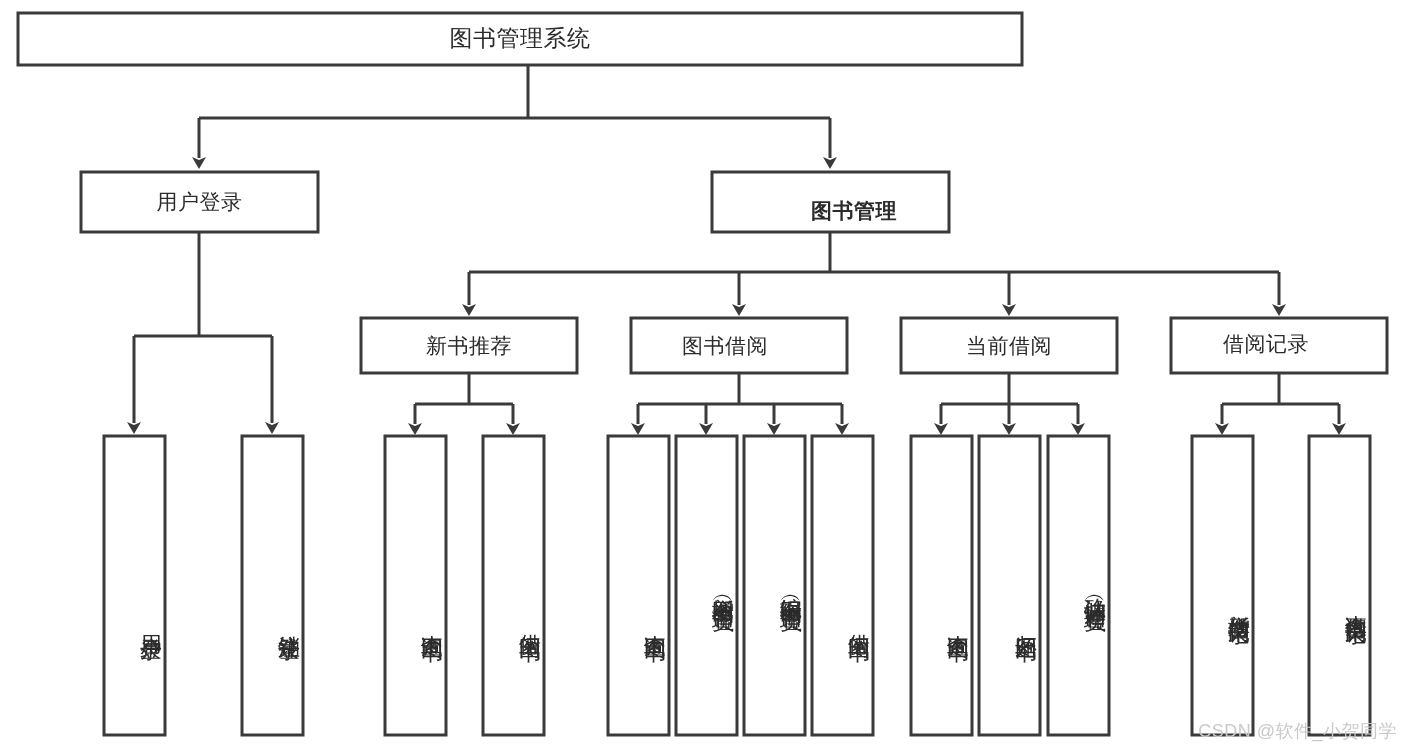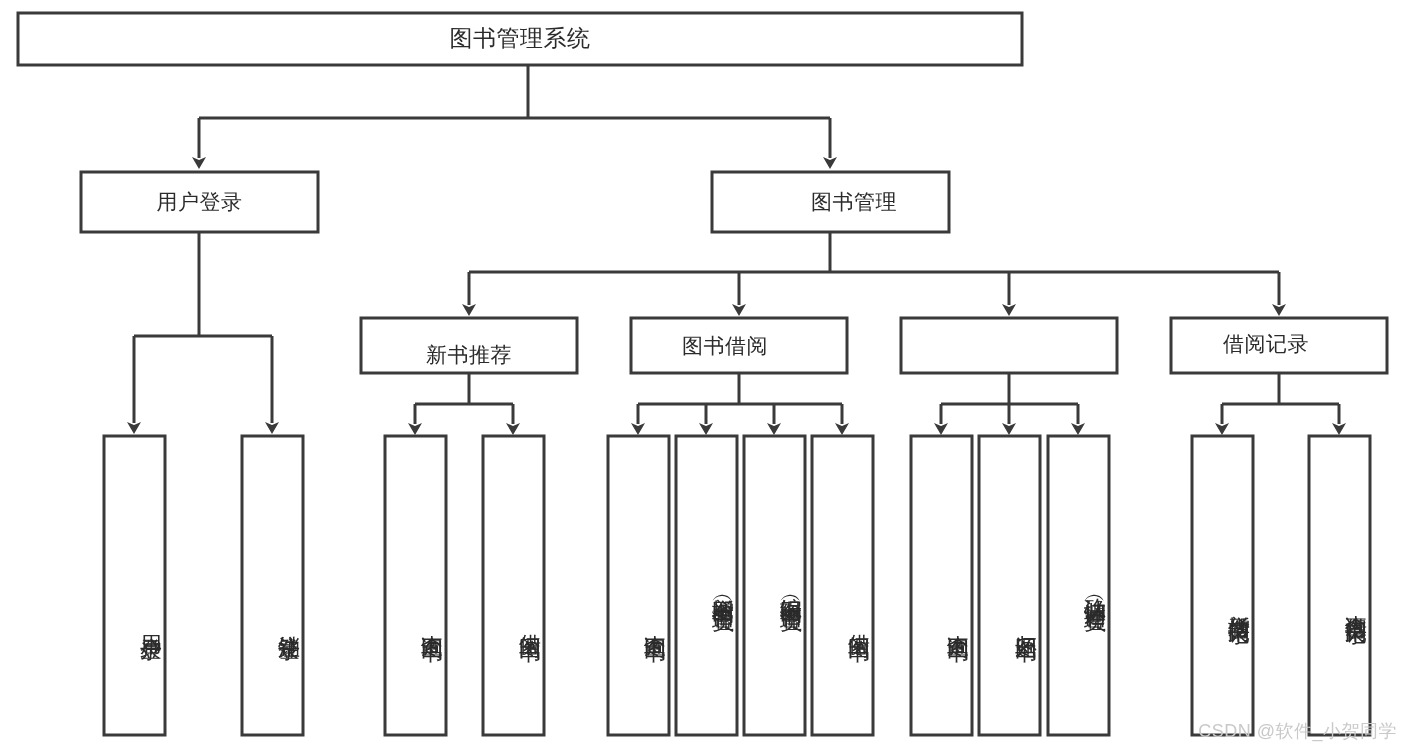--- a/index.html
+++ b/index.html
@@ -161,24 +161,25 @@
     <rect class="node-box" x="979" y="436" width="61" height="299"></rect>
     <rect class="node-box" x="1048" y="436" width="61" height="299"></rect>
 
     <rect class="node-box" x="1192" y="436" width="61" height="299"></rect>
     <rect class="node-box" x="1309" y="436" width="61" height="299"></rect>
   </svg>
 
   <div class="node-label-h node-label-title" style="left:18px; top:13px; width:1004px; height:52px;">图书管理系统</div>
 
   <div class="node-label-h" style="left:81px; top:172px; width:237px; height:60px;">用户登录</div>
-  <div class="node-label-h" style="left:712px; top:172px; width:284px; height:60px;">图书管理</div>
-
-  <div class="node-label-h" style="left:361px; top:327px; width:216px; height:55px;">新书推荐</div>
+  <div class="node-label-h" style="left:712px; top:181px; width:284px; height:60px;font-weight:bold;">图书管理</div>
+
+  <div class="node-label-h" style="left:361px; top:318px; width:216px; height:55px;">新书推荐</div>
   <div class="node-label-h" style="left:631px; top:318px; width:188px; height:55px;">图书借阅</div>
+  <div class="node-label-h" style="left:901px; top:318px; width:216px; height:55px;">当前借阅</div>
   <div class="node-label-h" style="left:1171px; top:316px; width:190px; height:55px;">借阅记录</div>
 
   <div class="node-label-v" style="left:104px; top:506px; width:61px; height:229px;">用户登录</div>
   <div class="node-label-v" style="left:242px; top:506px; width:61px; height:229px;">注销登录</div>
 
   <div class="node-label-v" style="left:385px; top:506px; width:61px; height:229px;">查询图书</div>
   <div class="node-label-v" style="left:483px; top:506px; width:61px; height:229px;">借阅图书</div>
 
   <div class="node-label-v" style="left:608px; top:506px; width:61px; height:229px;">查询图书</div>
   <div class="node-label-v" style="left:676px; top:443px; width:61px; height:292px;">新增图书（管理员）</div>

